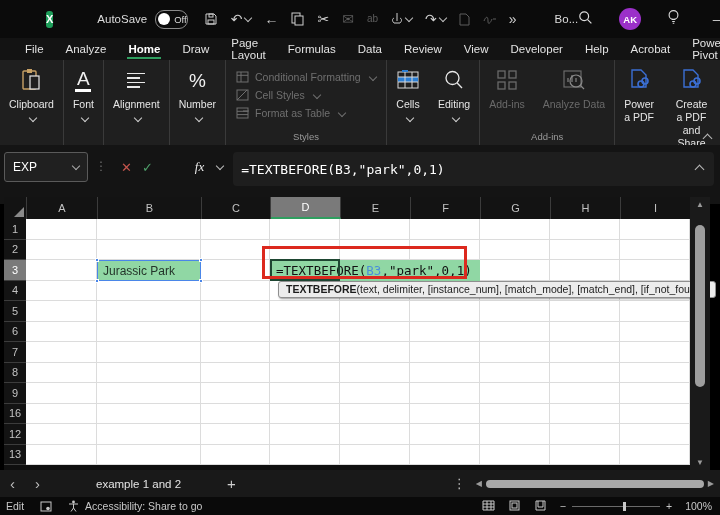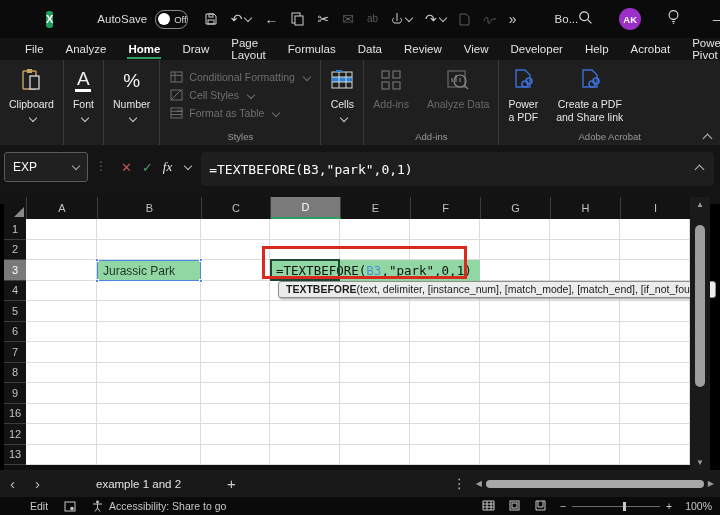--- a/index.html
+++ b/index.html
@@ -58,21 +58,21 @@
 
   
   #formulabar{top:145px;height:52px;background:#141414;display:flex;align-items:flex-start;padding-top:7px;}
   .namebox{width:84px;height:30px;margin-left:4px;background:#202020;border:1px solid #5a5a5a;border-radius:3px;
            display:flex;align-items:center;font-size:12px;color:#fff;padding-left:8px;box-sizing:border-box;}
   .namebox .chev{margin-left:auto;margin-right:8px;border-color:#aaa;}
   .fdots{color:#6f6f6f;font-size:12px;margin:7px 6px 0 7px;}
   .fbtns{display:flex;align-items:center;gap:10px;height:30px;padding:0 8px;}
   .fx-x{color:#c4554d;font-size:13px;}
   .fx-ok{color:#4ea06a;font-size:13px;}
-  .fx-fx{color:#e8e8e8;font-style:italic;font-family:"Liberation Serif",serif;font-size:13px;}
+  .fx-fx{color:#e8e8e8;font-style:italic;font-family:"Liberation Serif",serif;font-size:13px;margin-left:32px;}
   .formula-field{flex:1;height:34px;background:#1e1e1e;border-radius:4px;margin:0 6px 0 2px;
                  display:flex;align-items:center;font-family:"DejaVu Sans Mono",monospace;font-size:13px;color:#fff;
                  padding-left:8px;position:relative;}
   .fb-expand{position:absolute;right:8px;top:10px;width:10px;height:10px;}
   .fb-expand::before{content:"";display:block;width:6px;height:6px;border-left:1px solid #bbb;
         border-top:1px solid #bbb;transform:rotate(45deg);margin-top:4px;}
 
   
   #gridarea{position:absolute;left:4px;top:197px;width:706px;height:273px;background:#0f0f0f;}
   #grid-head{display:flex;height:22px;}
@@ -119,21 +119,21 @@
   .addsheet{color:#cfcfcf;font-size:15px;display:flex;align-items:center;padding:0 26px;}
   #sheet-right{margin-left:auto;display:flex;align-items:center;gap:10px;margin-right:6px;}
   .sdots{color:#bdbdbd;font-size:13px;}
   .hscroll{display:flex;align-items:center;gap:4px;}
   .hscroll .arr{color:#9a9a9a;font-size:8px;}
   .hscroll .track{width:218px;height:10px;display:flex;align-items:center;}
   .hscroll .thumb{height:8px;width:100%;background:#a8a8a8;border-radius:4px;}
 
   
   #statusbar{top:497px;height:18px;background:#0a0a0a;display:flex;align-items:center;font-size:10.5px;color:#c8c8c8;}
-  #statusbar .mode{margin-left:30px;}
+  #statusbar .mode{margin-left:6px;}
   .sb-ic{margin-left:16px;display:flex;align-items:center;}
   #sb-right{margin-left:auto;display:flex;align-items:center;gap:13px;margin-right:8px;}
   .zoomline{display:flex;align-items:center;gap:6px;}
   .zslider{width:88px;height:1px;background:#6a6a6a;position:relative;}
   .zslider .zthumb{position:absolute;left:58%;top:-4px;width:3px;height:9px;background:#c8c8c8;}
 </style>
 </head>
 <body>
 
 <div class="band" id="titlebar">
@@ -250,20 +250,36 @@
           <span style="display:block;width:16px;height:3px;background:#fff;margin-top:1px;"></span>
         </span>
         <span class="blabel">Font</span>
         <i class="chev"></i>
       </div>
     </div>
   </div>
   <div class="rgroup">
     <div class="content">
       <div class="big-btn">
+        <span class="icon">
+          <span class="alines">
+              <i style="width:18px"></i>
+              <i style="width:13px"></i>
+              <i style="width:18px"></i>
+              <i style="width:13px"></i>
+            </span>
+        </span>
+        <span class="blabel">Alignment</span>
+        <i class="chev"></i>
+      </div>
+    </div>
+  </div>
+  <div class="rgroup">
+    <div class="content">
+      <div class="big-btn">
         <span class="icon fonticon">%</span>
         <span class="blabel">Number</span>
         <i class="chev"></i>
       </div>
     </div>
   </div>
   <div class="rgroup" style="width:160px;">
     <div class="content">
       <div class="styles-stack">
         <div class="style-row">
@@ -299,20 +315,30 @@
       <div class="big-btn">
         <span class="icon">
           <svg width="24" height="20" viewBox="0 0 24 20">
               <rect x="2" y="2" width="20" height="16" fill="none" stroke="#d9d9d9"></rect>
               <rect x="2" y="7" width="20" height="5" fill="#2d7fd3"></rect>
               <path d="M9 2v16M16 2v16M2 7h20M2 12h20" stroke="#d9d9d9"></path>
               <path d="M6 1h6" stroke="#2d7fd3" stroke-width="2"></path>
             </svg>
         </span>
         <span class="blabel">Cells</span>
+        <i class="chev"></i>
+      </div>
+      <div class="big-btn">
+        <span class="icon">
+          <svg width="22" height="22" viewBox="0 0 22 22">
+              <circle cx="9.5" cy="9" r="6.5" fill="none" stroke="#e8e8e8" stroke-width="1.3"></circle>
+              <line x1="14.2" y1="14" x2="19" y2="19" stroke="#e8e8e8" stroke-width="1.3"></line>
+            </svg>
+        </span>
+        <span class="blabel">Editing</span>
         <i class="chev"></i>
       </div>
     </div>
   </div>
   <div class="rgroup">
     <div class="content">
       <div class="big-btn dim">
         <span class="icon">
           <svg width="22" height="22" viewBox="0 0 22 22">
               <rect x="2" y="2" width="7" height="7" fill="none" stroke="#6a6a6a" stroke-width="1.3"></rect>

